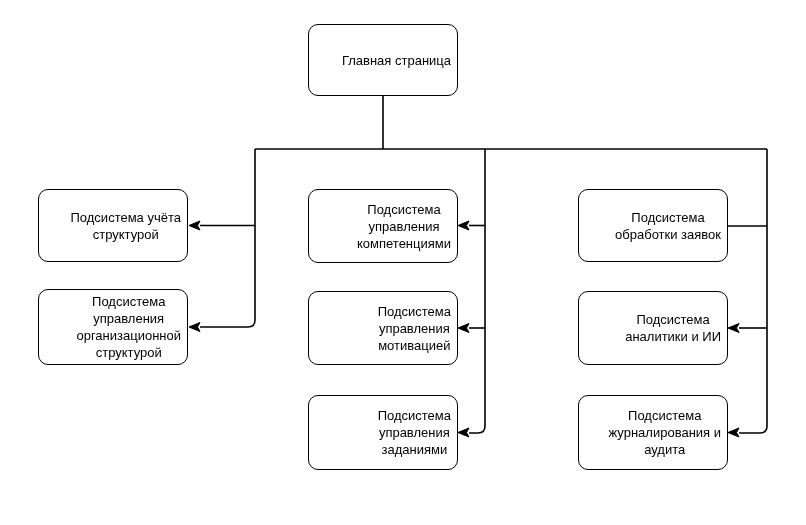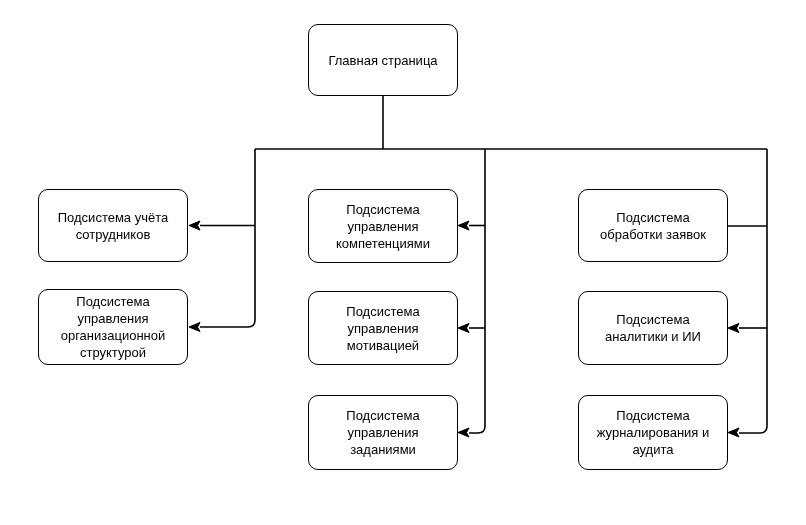--- a/index.html
+++ b/index.html
@@ -23,21 +23,21 @@
     height: 525px;
   }
   .node {
     position: absolute;
     box-sizing: border-box;
     border: 1.4px solid #000000;
     border-radius: 10px;
     background: #ffffff;
     display: flex;
     align-items: center;
-    justify-content: center;
+    justify-content: flex-end;
     text-align: center;
     font-size: 13px;
     line-height: 17px;
     color: #000000;
   }
   .node span {
     white-space: pre-line;
     padding: 2px 6px;
   }
   .edge-line {
@@ -105,21 +105,21 @@
       <polygon class="edge-arrowhead" points="728,328 739,323.5 736.5,328 739,332.5"></polygon>
     </g>
   </svg>
 
   <div class="node" style="left:308px; top:24px; width:150px; height:72px;">
     <span>Главная страница</span>
   </div>
 
   <div class="node" style="left:38px; top:189px; width:150px; height:73px;">
     <span>Подсистема учёта
-сотрудников</span>
+структурой</span>
   </div>
 
   <div class="node" style="left:38px; top:289px; width:150px; height:76px;">
     <span>Подсистема
 управления
 организационной
 структурой</span>
   </div>
 
   <div class="node" style="left:308px; top:189px; width:150px; height:74px;">

